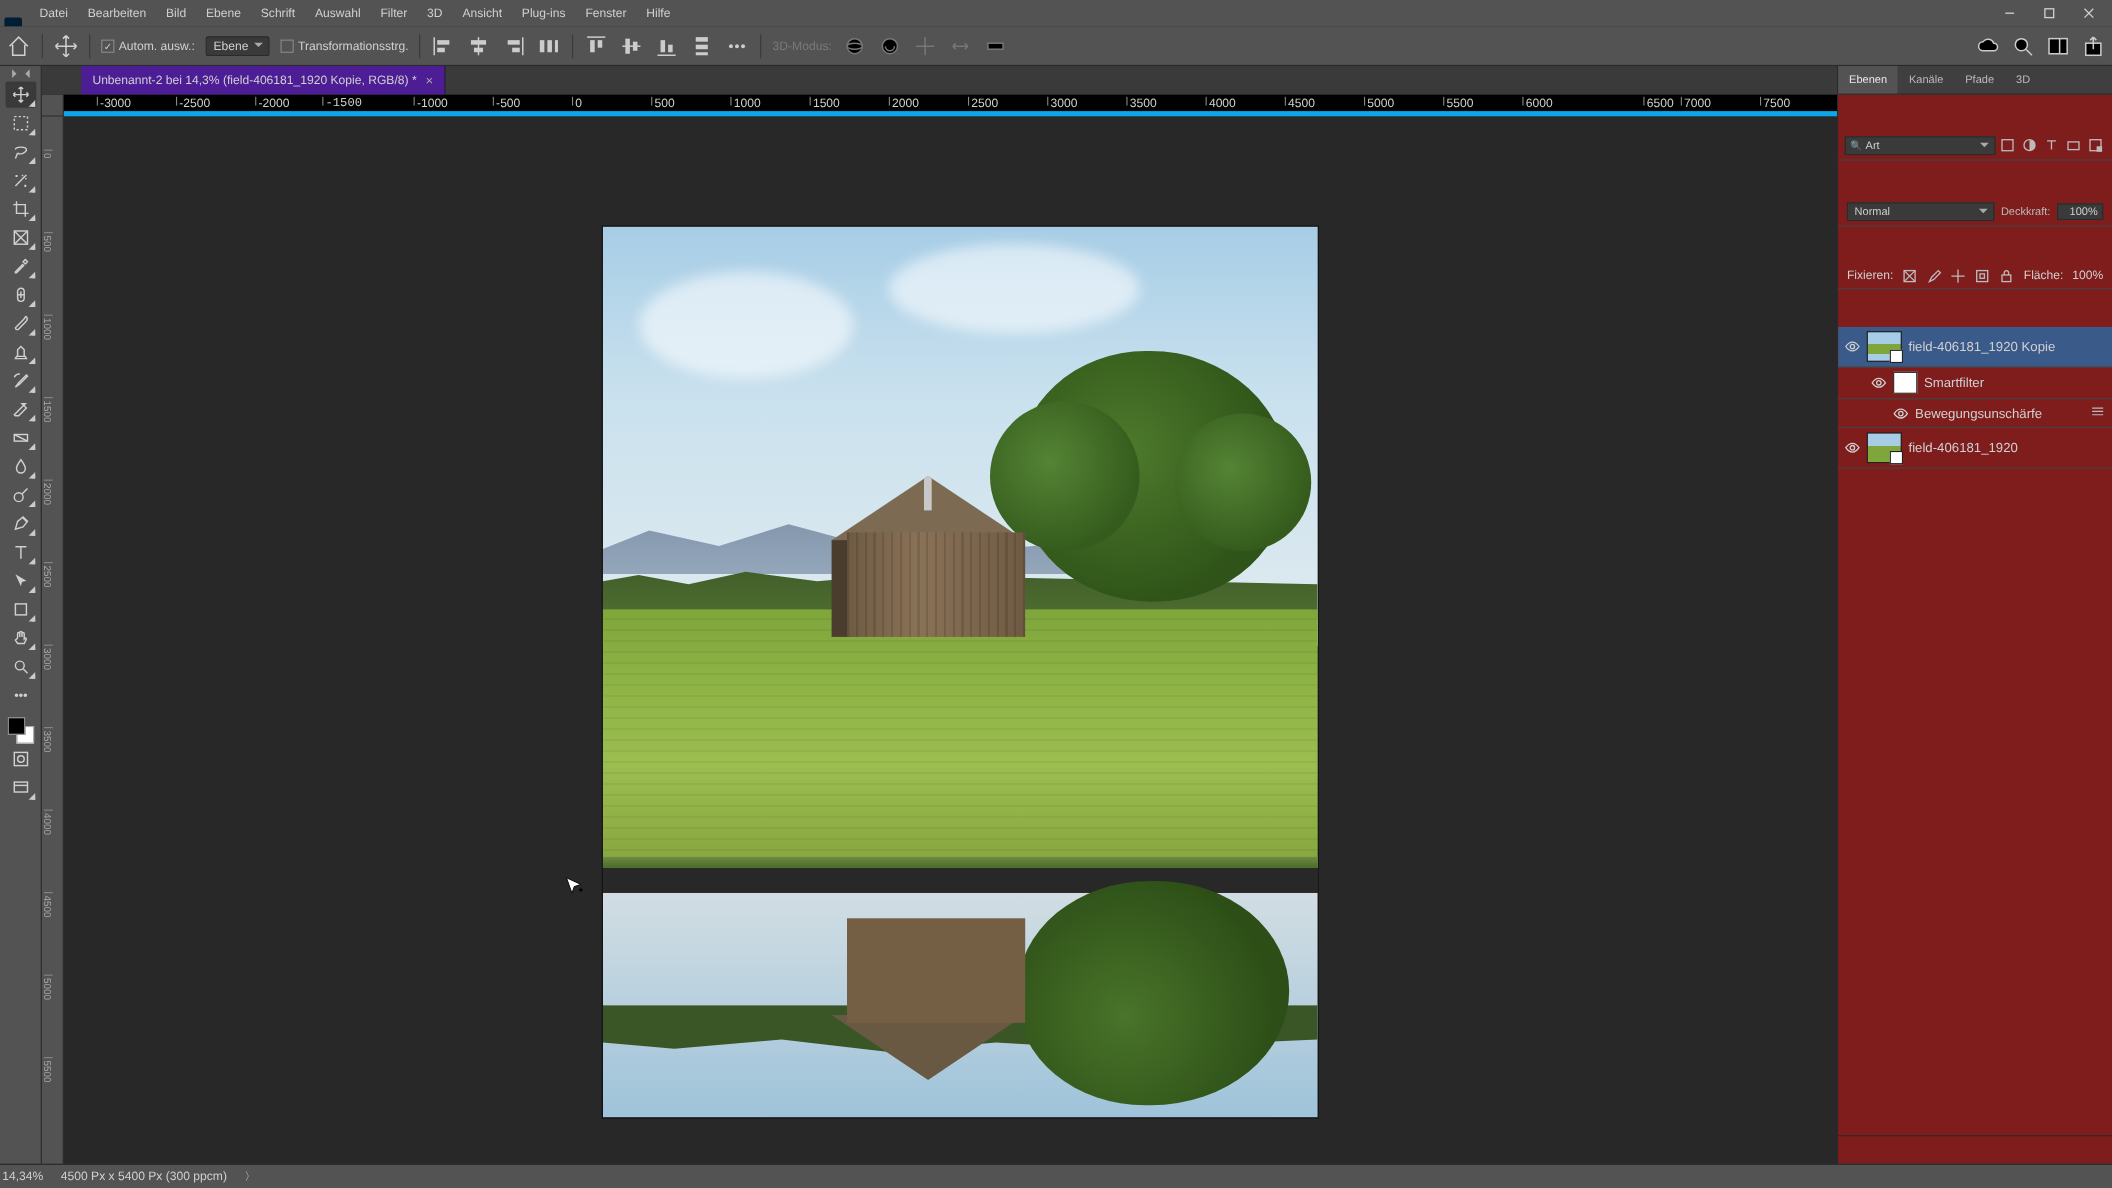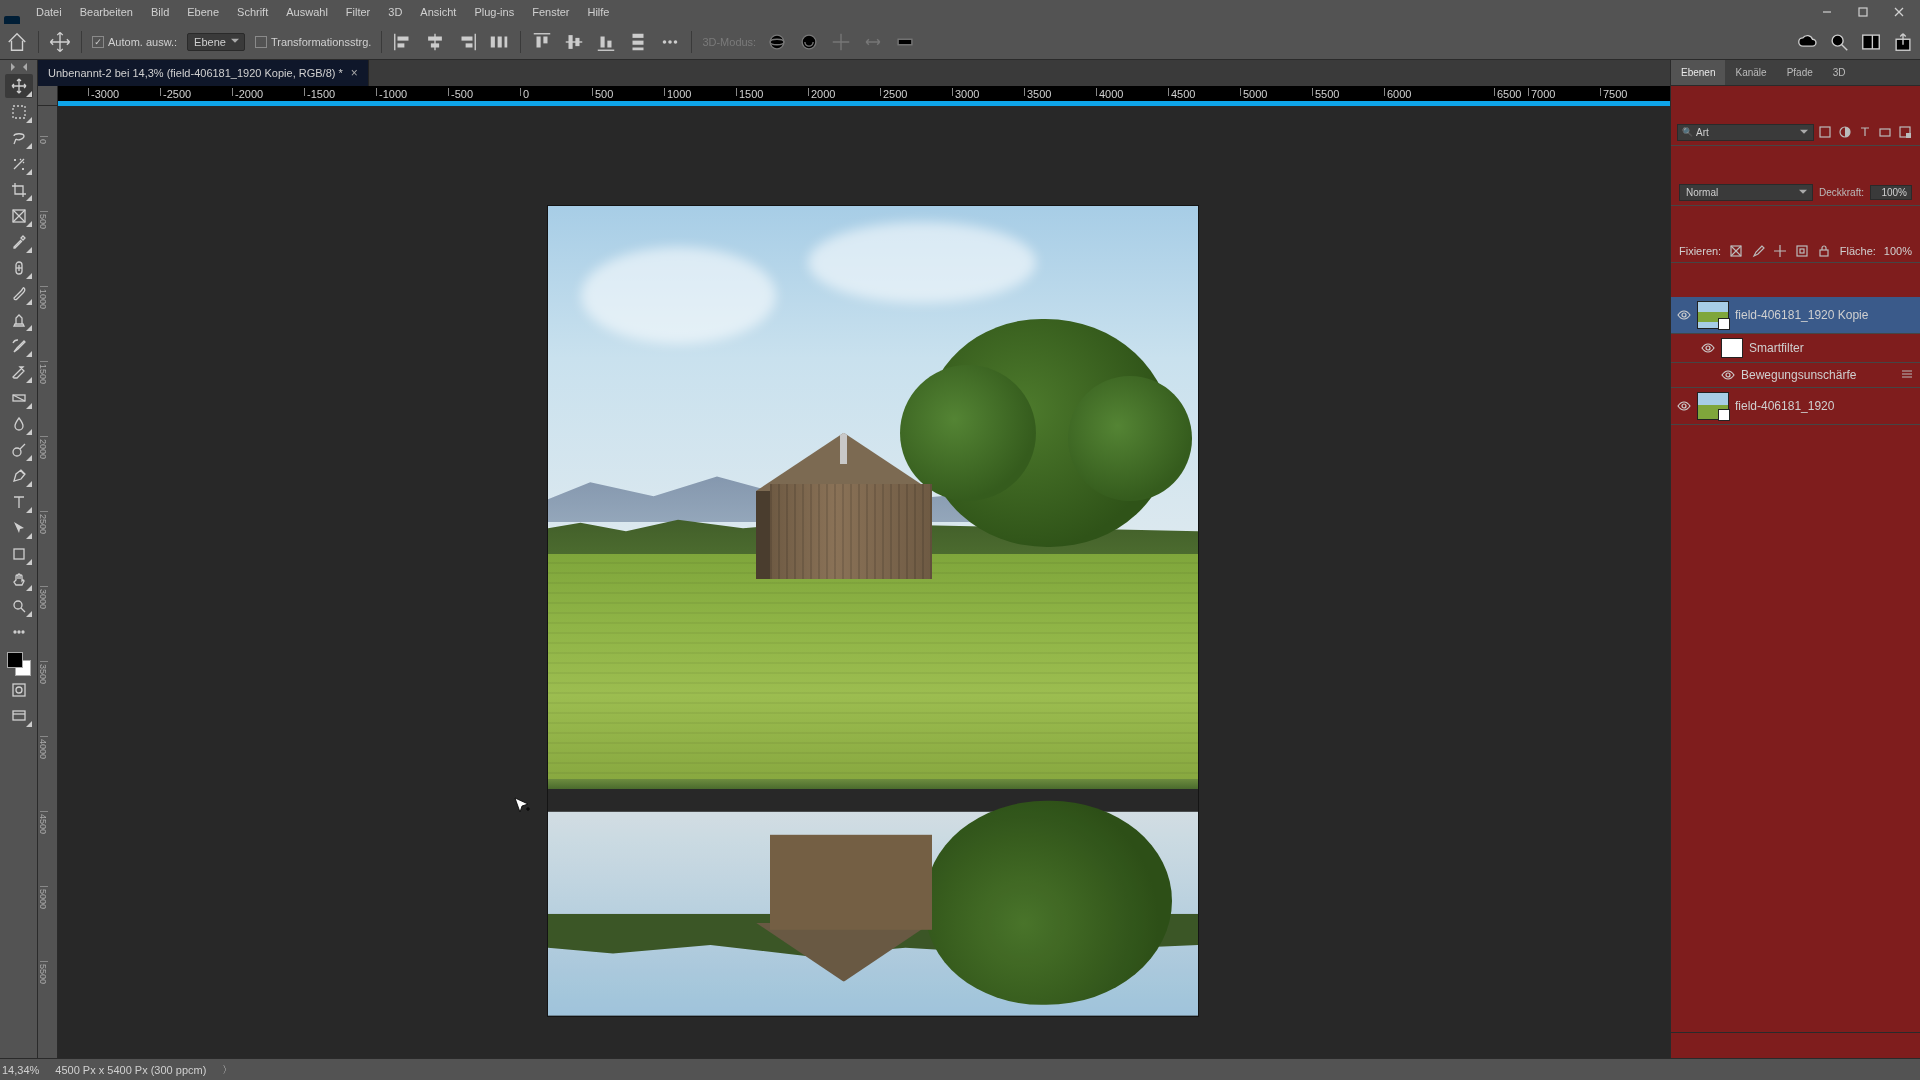--- a/index.html
+++ b/index.html
@@ -35,21 +35,21 @@
 .toolbar .tool.active { background: #3a3a3a; }
 .toolbar .tool svg { width: 16px; height: 16px; stroke: #d0d0d0; stroke-width: 1.3; fill: none; }
 .toolbar .tool.expandable::after { content: ""; position: absolute; right: 1px; bottom: 1px; border: 3px solid transparent; border-right-color: #ccc; border-bottom-color: #ccc; }
 .toolbar .swatch { width: 24px; height: 24px; position: relative; margin-top: 6px; }
 .toolbar .swatch .fg { width: 16px; height: 16px; background: #000; border: 1px solid #aaa; position: absolute; left: 0; top: 0; }
 .toolbar .swatch .bg { width: 16px; height: 16px; background: #fff; border: 1px solid #aaa; position: absolute; right: 0; bottom: 0; }
 
 
 .docarea { flex: 1; display: flex; flex-direction: column; background: #282828; min-width: 0; }
 .doctabs { height: 26px; background: #3a3a3a; display: flex; align-items: stretch; }
-.doctabs .tab { background: #0f172a; padding: 0 10px; display: flex; align-items: center; gap: 8px; font-size: 10px; border-right: 1px solid #222; }
+.doctabs .tab { background: #4c1d95; padding: 0 10px; display: flex; align-items: center; gap: 8px; font-size: 10px; border-right: 1px solid #222; margin-left: 36px; }
 .doctabs .tab .close { font-size: 12px; color: #aaa; cursor: pointer; }
 .canvaswrap { flex: 1; position: relative; overflow: hidden; }
 
 
 .ruler-h { position: absolute; left: 20px; right: 0; top: 0; height: 20px; background: #000000; border-bottom: 5px solid #0ea5e9; display: flex; font-size: 9px; color: #aaa; }
 .ruler-h .tick { position: absolute; top: 2px; border-left: 1px solid #888; height: 8px; padding-left: 2px; }
 .ruler-v { position: absolute; top: 20px; left: 0; bottom: 0; width: 20px; background: #535353; border-right: 1px solid #2a2a2a; }
 .ruler-v .tick { position: absolute; left: 2px; border-top: 1px solid #888; width: 8px; font-size: 9px; color: #aaa; writing-mode: vertical-rl; padding-top: 2px; }
 .ruler-corner { position: absolute; left: 0; top: 0; width: 20px; height: 20px; background: #535353; border-right: 1px solid #2a2a2a; border-bottom: 1px solid #2a2a2a; }
 
@@ -465,21 +465,21 @@
         <span>Unbenannt-2 bei 14,3% (field-406181_1920 Kopie, RGB/8) *</span>
         <span class="close">×</span>
       </div>
     </div>
     <div class="canvaswrap">
       <div class="ruler-corner"></div>
       <div class="ruler-h" id="ruler-h">
           <div class="tick" style="left: 30px;">-3000</div>
           <div class="tick" style="left: 102px;">-2500</div>
           <div class="tick" style="left: 174px;">-2000</div>
-          <div class="tick" style="left: 246px;">-1500</div>
+          <div class="tick" style="left: 235px; font-family: Liberation Mono, monospace;">-1500</div>
           <div class="tick" style="left: 318px;">-1000</div>
           <div class="tick" style="left: 390px;">-500</div>
           <div class="tick" style="left: 462px;">0</div>
           <div class="tick" style="left: 534px;">500</div>
           <div class="tick" style="left: 606px;">1000</div>
           <div class="tick" style="left: 678px;">1500</div>
           <div class="tick" style="left: 750px;">2000</div>
           <div class="tick" style="left: 822px;">2500</div>
           <div class="tick" style="left: 894px;">3000</div>
           <div class="tick" style="left: 966px;">3500</div>

